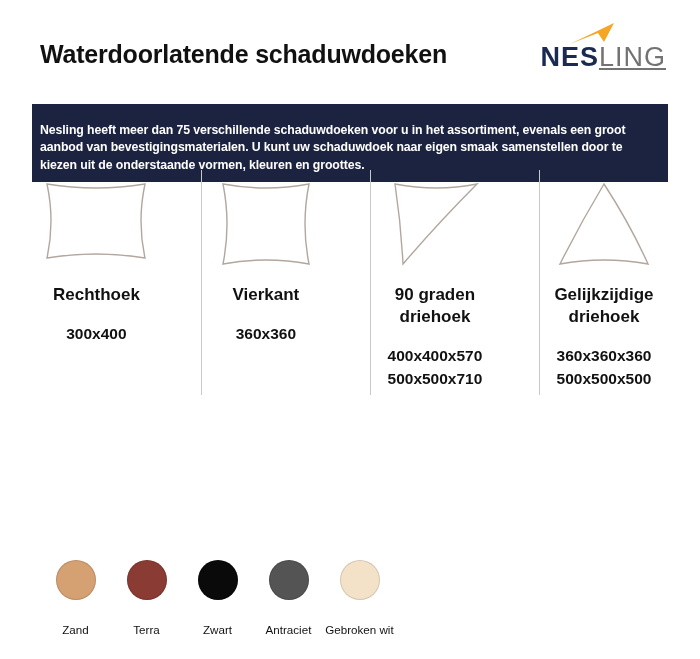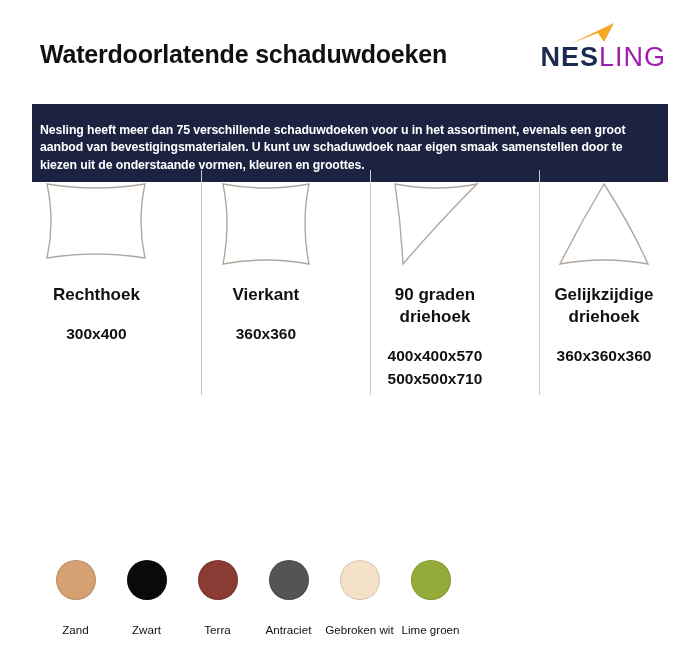--- a/index.html
+++ b/index.html
@@ -60,22 +60,23 @@
     top: 22px;
     width: 180px;
     text-align: right;
     font-size: 27px;
     font-weight: bold;
     letter-spacing: 1px;
     color: #1b2a50;
     line-height: 1;
   }
   .logo-word .light {
-    color: #a21caf;
+    color: #737373;
     font-weight: normal;
+    text-decoration: underline;
   }
   .logo-tag {
     position: absolute;
     right: 0;
     top: 52px;
     width: 180px;
     text-align: center;
     font-size: 10.5px;
     letter-spacing: 0.9px;
     color: #4a5a82;
@@ -239,52 +240,49 @@
 
     <div class="shape-col">
       <div class="shape-art">
         <svg width="100" height="92" viewBox="0 0 100 92">
           <path d="M50 6 Q76 46 94 86 Q50 78 6 86 Q26 46 50 6 Z" fill="#ffffff" stroke="#b2a79e" stroke-width="1.4"></path>
         </svg>
       </div>
       <div class="shape-name">Gelijkzijdige driehoek</div>
       <div class="shape-sizes">
         <div>360x360x360</div>
+        <div>500x500x500</div>
       </div>
     </div>
 
   </div>
 
   <div class="colors">
 
     <div class="color-col">
       <div class="swatch outlined" style="background:#d5a072"></div>
       <div class="color-label">Zand</div>
     </div>
 
     <div class="color-col">
+      <div class="swatch outlined" style="background:#8a3b33"></div>
+      <div class="color-label">Terra</div>
+    </div>
+
+    <div class="color-col">
       <div class="swatch outlined" style="background:#0a0a0a"></div>
       <div class="color-label">Zwart</div>
     </div>
 
     <div class="color-col">
-      <div class="swatch outlined" style="background:#8a3b33"></div>
-      <div class="color-label">Terra</div>
-    </div>
-
-    <div class="color-col">
       <div class="swatch outlined" style="background:#545454"></div>
       <div class="color-label">Antraciet</div>
     </div>
 
     <div class="color-col">
       <div class="swatch outlined" style="background:#f3e2c8"></div>
       <div class="color-label">Gebroken wit</div>
     </div>
 
-    <div class="color-col">
-      <div class="swatch outlined" style="background:#95ab39"></div>
-      <div class="color-label">Lime groen</div>
-    </div>
 
   </div>
 
 </div>
 
 </body></html>

